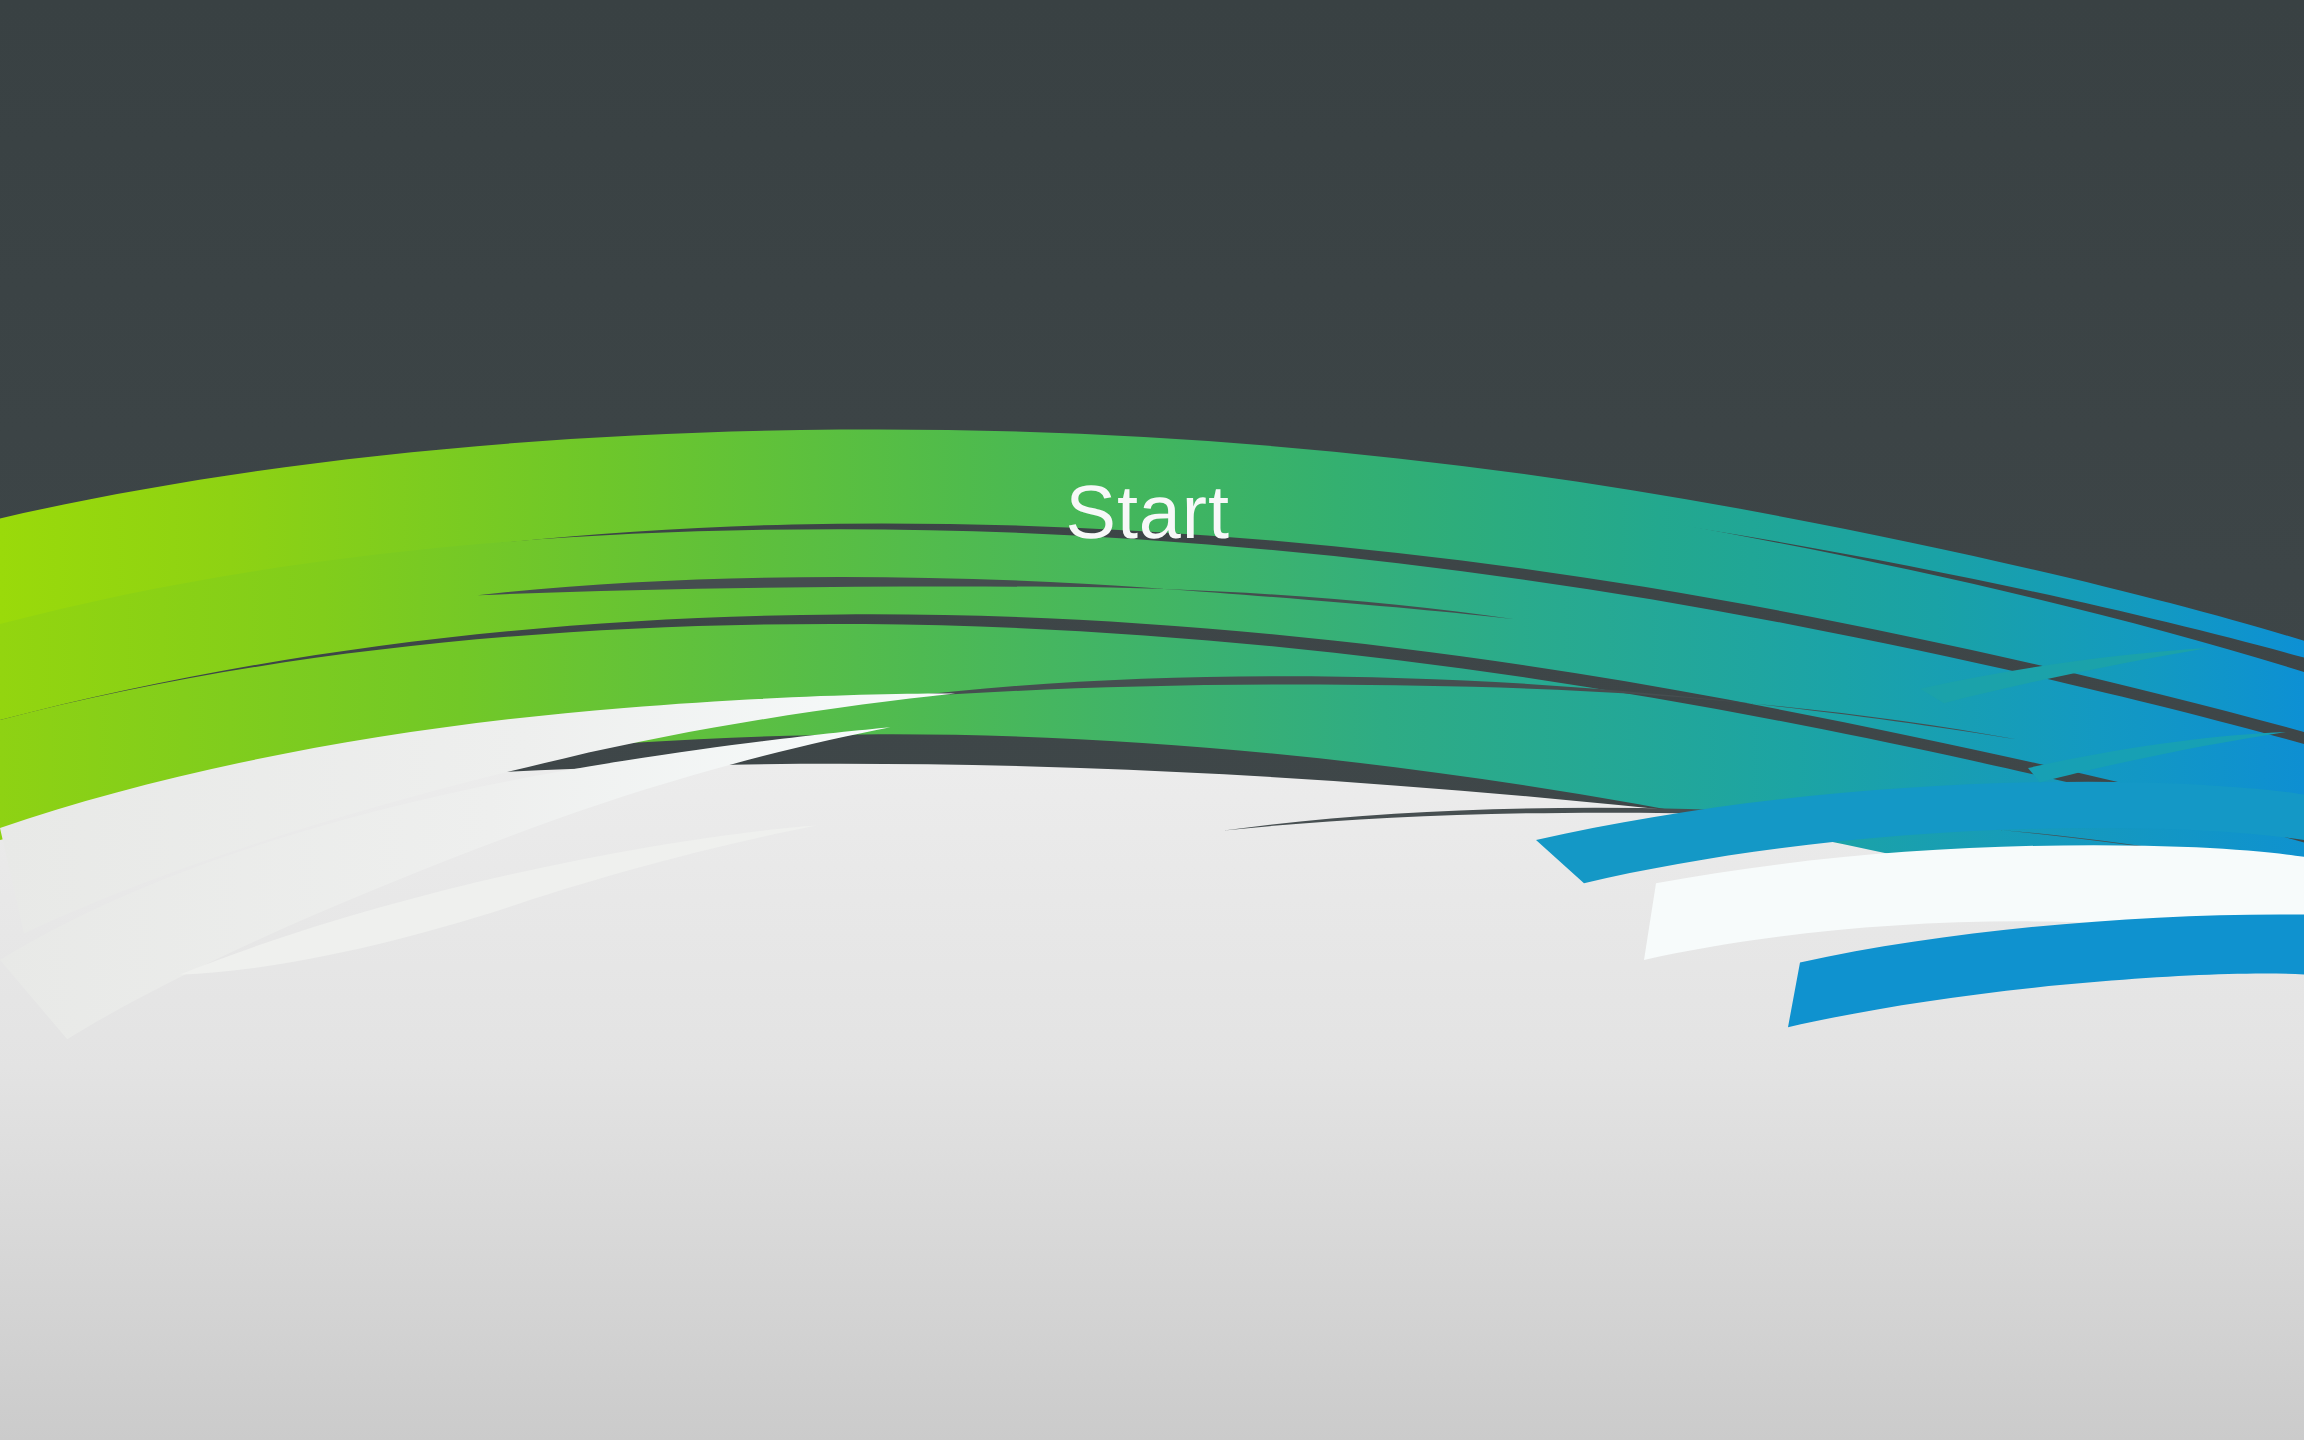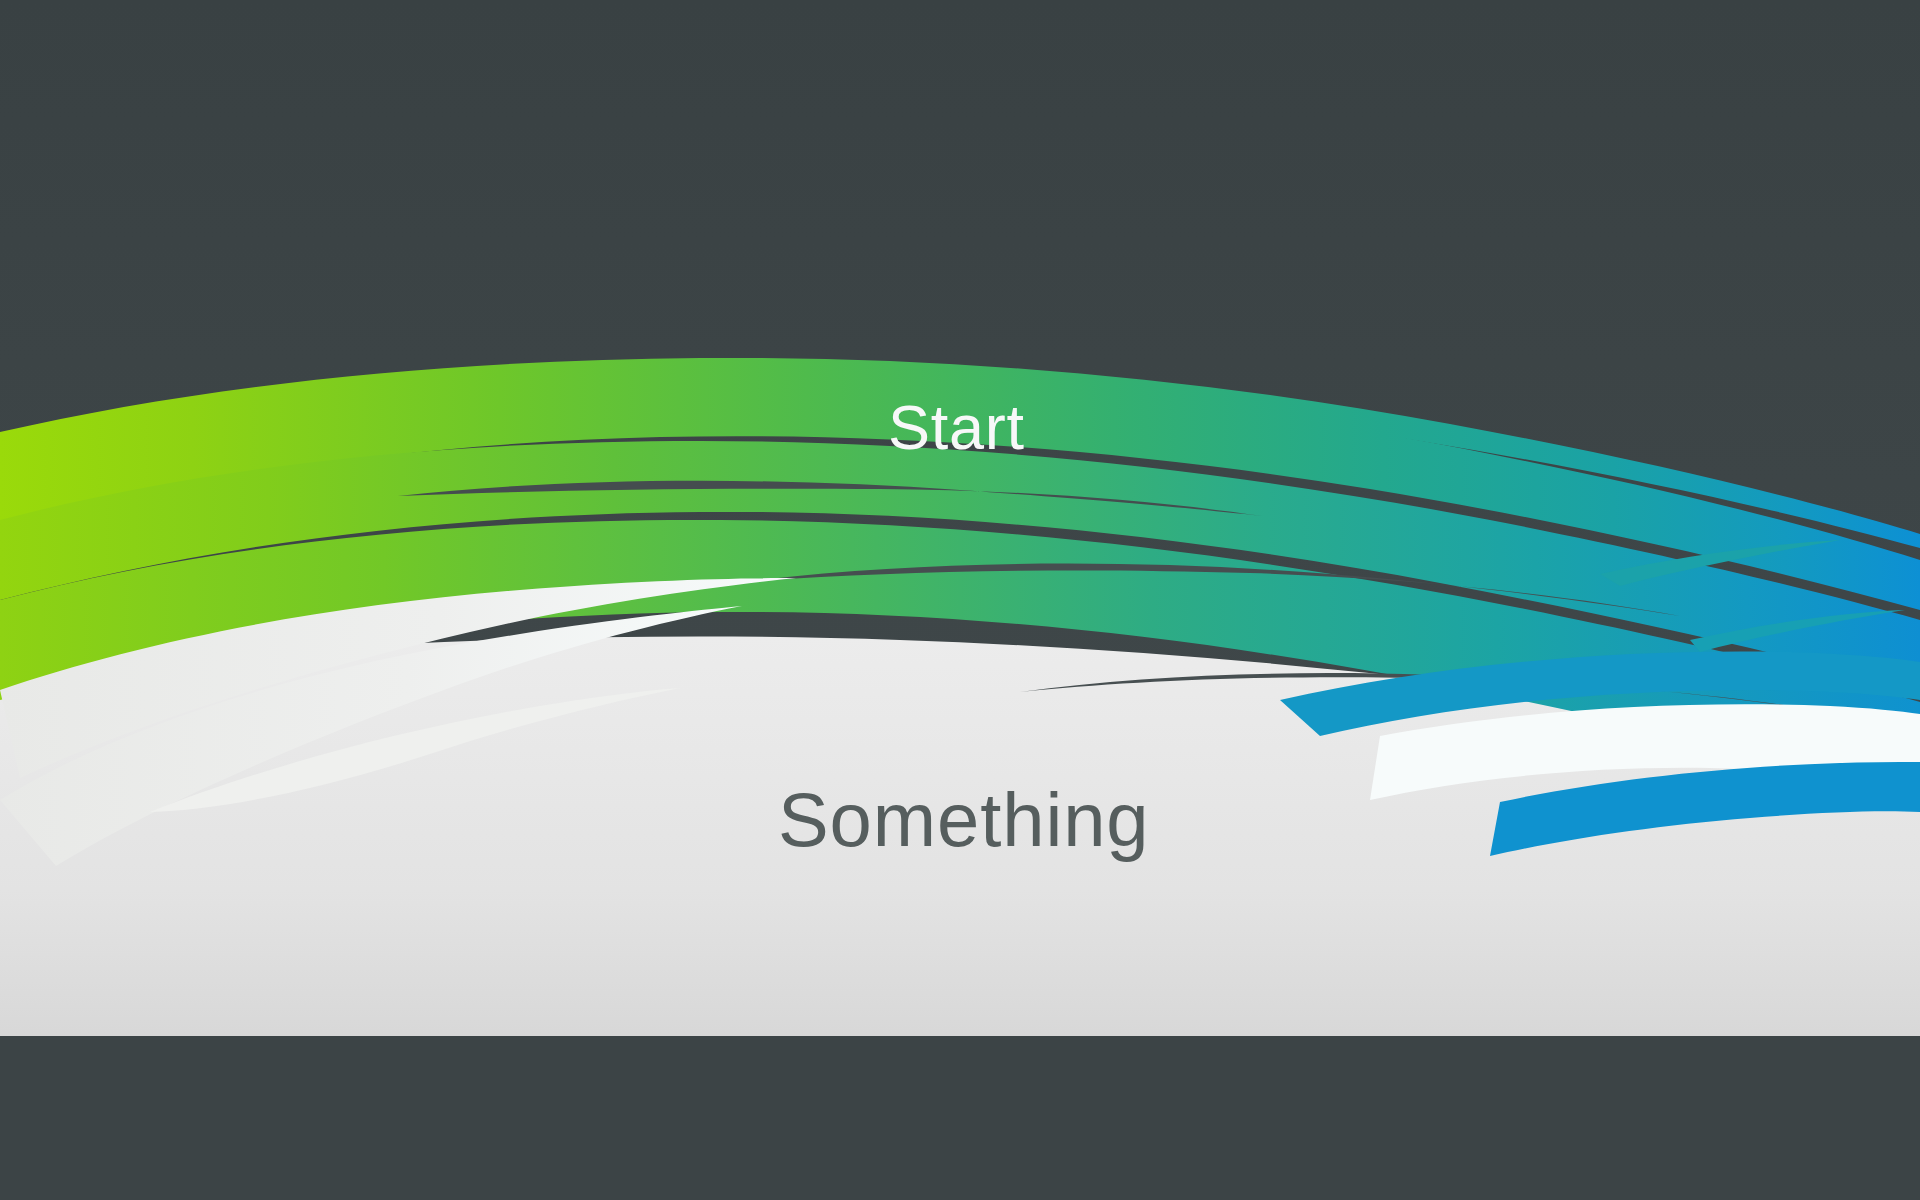--- a/index.html
+++ b/index.html
@@ -8,21 +8,21 @@
     width: 1920px;
     height: 1200px;
     overflow: hidden;
     background: #3c4446;
     font-family: "Liberation Sans", sans-serif;
   }
 
   #canvas {
     position: relative;
     width: 1920px;
-    height: 1036px;
+    height: 1200px;
     overflow: hidden;
   }
 
   #art {
     position: absolute;
     inset: 0;
     width: 1920px;
     height: 1200px;
     display: block;
   }
@@ -222,15 +222,14 @@
                C 1770,552 1690,568 1620,586 Z"></path>
       <path fill="#17a0b4" d="M1690,640
                C 1770,622 1850,612 1905,610
                C 1840,620 1760,636 1700,652 Z"></path>
 
     </g>
   </svg>
 
   <div class="headline" id="title-start">Start</div>
 
-  <div class="headline" id="title-something">Something</div>
 
 </div>
 
 </body></html>

